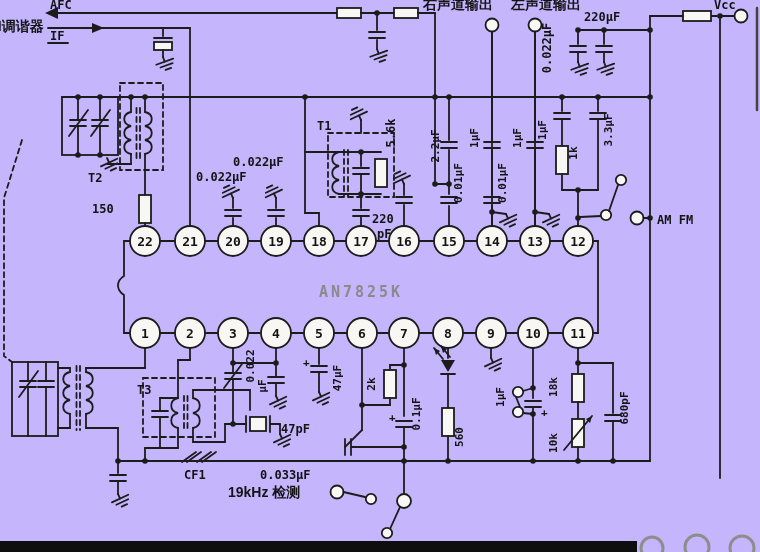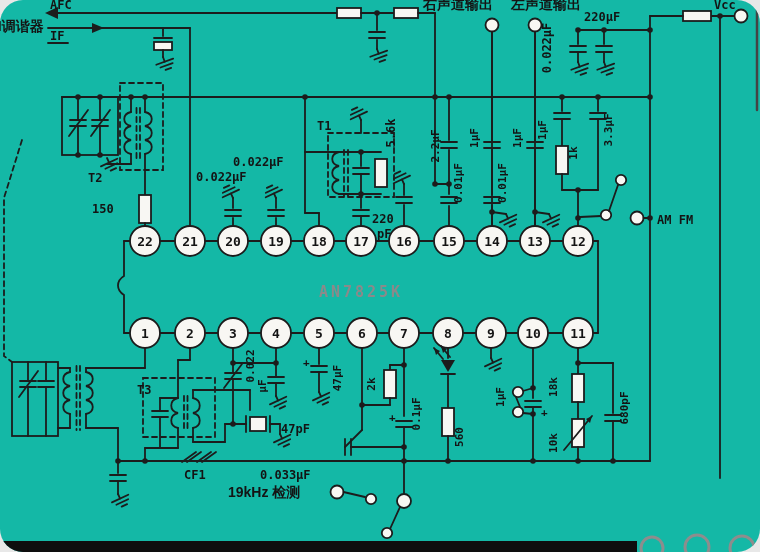--- a/index.html
+++ b/index.html
@@ -1,17 +1,17 @@
 <!DOCTYPE html>
 <html><head>
 <meta charset="utf-8">
 <style>
   html,body{margin:0;padding:0;background:#e8e8e8;}
-  #stage{position:relative;width:760px;height:552px;background:#14b8a6;overflow:hidden;
-         font-family:"DejaVu Sans Mono","Liberation Mono",monospace;border-radius:23px;}
+  #stage{position:relative;width:760px;height:552px;background:#c4b5fd;overflow:hidden;
+         font-family:"DejaVu Sans Mono","Liberation Mono",monospace;}
   svg{position:absolute;left:0;top:0;}
   svg line,svg path,svg rect,svg circle,svg polyline{stroke:#1c1c1c;stroke-width:1.8;fill:none;stroke-linecap:round;}
   svg .fill{fill:#1c1c1c;stroke:none;}
   svg .wfill{fill:#f8f7f3;}
   svg .dashed{stroke-dasharray:5 4;}
   svg .faint{stroke:#8d8d8d;}
   svg text{fill:#141414;stroke:none;font-family:"DejaVu Sans Mono","Liberation Mono",monospace;
            font-weight:bold;font-size:12px;}
   svg text.cjk{font-family:"Liberation Sans","DejaVu Sans",sans-serif;font-size:14px;}
   svg text.icname{fill:#8a8a8a;font-size:15px;letter-spacing:3px;}

